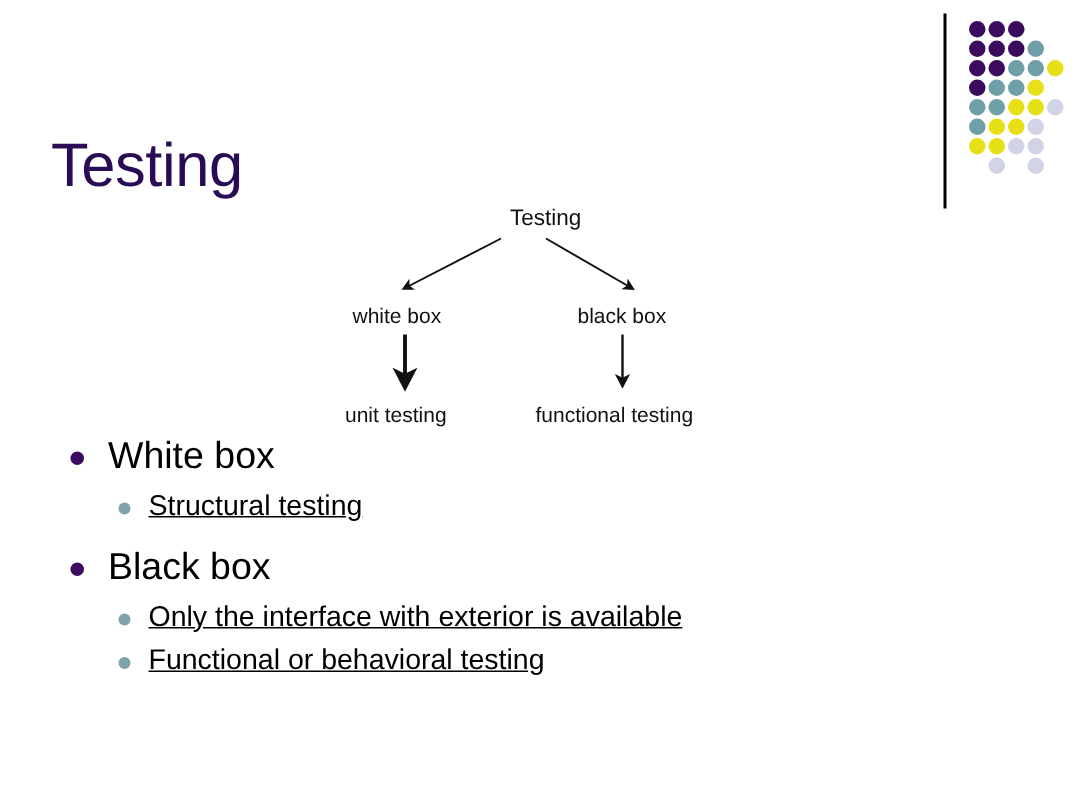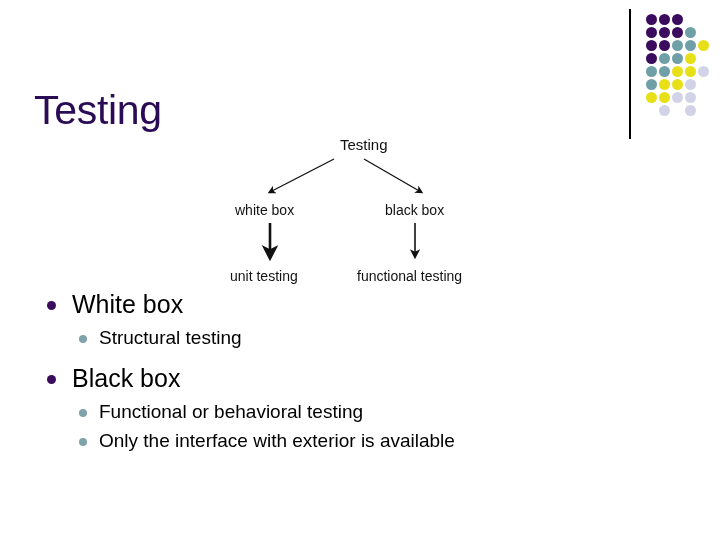--- a/index.html
+++ b/index.html
@@ -95,20 +95,21 @@
     width: 9px;
     height: 9px;
     border-radius: 50%;
     background: #3B0B5E;
   }
   .lvl2 {
     position: relative;
     margin: 0;
     padding: 0 0 0 99px;
     height: 29px;
+    text-decoration: underline;
   }
   .lvl2 .btxt {
     font-size: 19px;
     line-height: 27px;
     color: #000000;
     white-space: nowrap;
   }
   .lvl2 .bul {
     position: absolute;
     left: 79px;
@@ -184,15 +185,15 @@
     <text class="dg-label dg-label-leaf" x="8" y="155">unit testing</text>
     <text class="dg-label dg-label-leaf" x="135" y="155">functional testing</text>
   </svg>
 </div>
 
 <div id="bullets">
     <div class="lvl1"><span class="bul" style="background: rgb(59, 11, 94);"></span><span class="btxt">White box</span></div>
     <div class="lvl2"><span class="bul"></span><span class="btxt">Structural testing</span></div>
     <div class="group-gap"></div>
     <div class="lvl1"><span class="bul" style="background: rgb(59, 11, 94);"></span><span class="btxt">Black box</span></div>
+    <div class="lvl2"><span class="bul"></span><span class="btxt">Only the interface with exterior is available</span></div>
     <div class="lvl2"><span class="bul"></span><span class="btxt">Functional or behavioral testing</span></div>
-    <div class="lvl2"><span class="bul"></span><span class="btxt">Only the interface with exterior is available</span></div>
   </div>
 
 </body></html>

